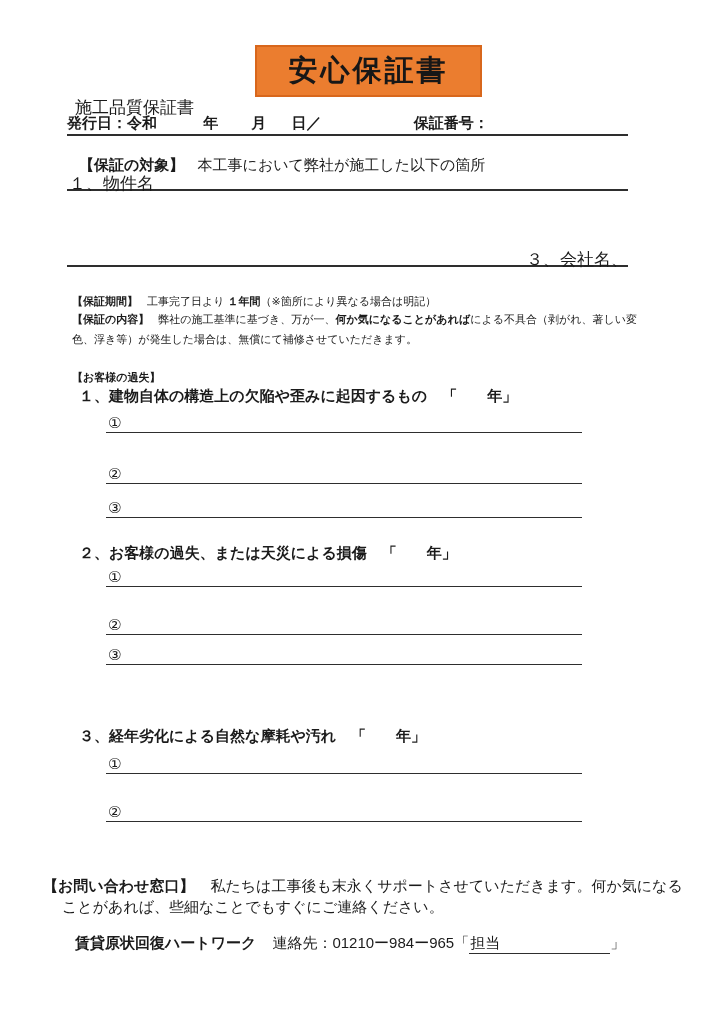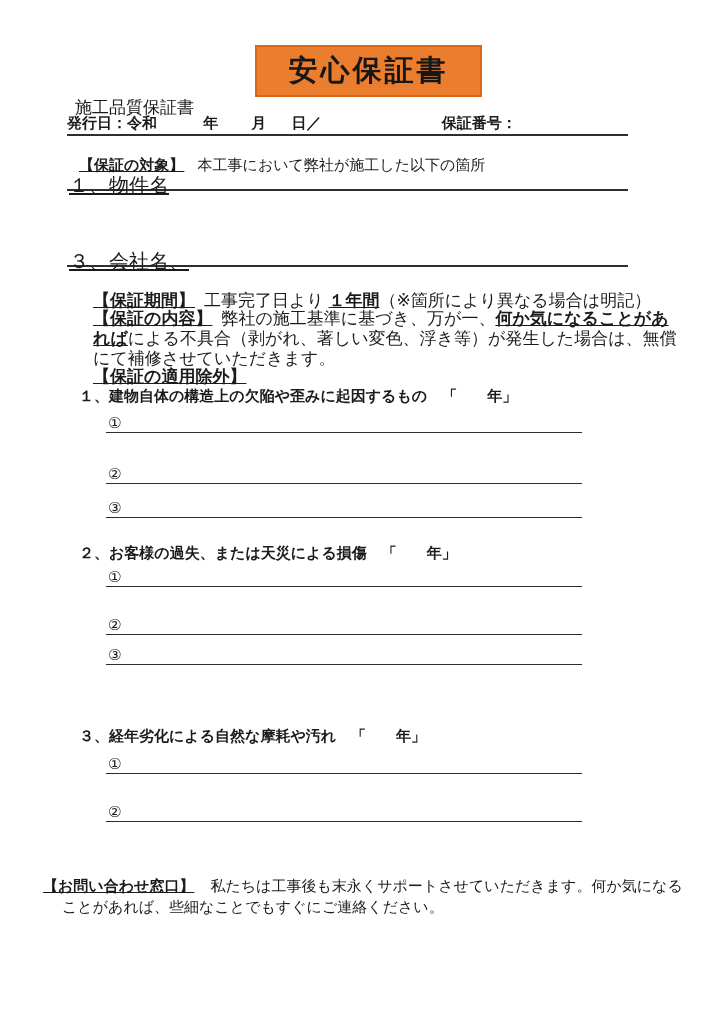--- a/index.html
+++ b/index.html
@@ -1,43 +1,43 @@
 <!DOCTYPE html>
 <html><head>
 <meta charset="utf-8">
 <style>
   * { margin:0; padding:0; box-sizing:border-box; }
   html,body { background:#ffffff; }
   body { font-family:"Liberation Sans","DejaVu Sans",sans-serif; color:#1b1b1b; }
   .page { position:relative; width:725px; height:1024px; background:#ffffff; overflow:hidden; }
   .abs { position:absolute; }
-  .b { font-weight:bold;text-decoration:underline; }
+  .b { font-weight:bold; }
 
   .banner { left:255px; top:45px; width:227px; height:52px;
             background:#EB7D2F; border:2px solid #D8671C;
             display:flex; align-items:center; justify-content:center; }
   .banner-text { font-size:29px; font-weight:bold; letter-spacing:3px; color:#171717; }
 
   .doc-title { left:75px; top:96px; font-size:17px; font-weight:normal; }
 
   .issue-row { left:67px; top:114px; width:561px; height:22px;
                border-bottom:2px solid #2e2e2e; font-size:15px; font-weight:bold;
                white-space:nowrap; }
   .ml-year  { margin-left:42px; }
   .ml-month { margin-left:29px; }
   .ml-day   { margin-left:21px; }
-  .ml-wno   { margin-left:116px; }
+  .ml-wno   { margin-left:88px; }
 
   .sec-heading { left:79px; font-size:15px; white-space:nowrap; }
   .sec-heading .hd { margin-right:9px; }
 
   .field-row { left:67px; width:561px; height:19px; border-bottom:2px solid #2e2e2e;
-               font-size:20px; padding-left:2px; white-space:nowrap;text-decoration:underline; }
+               font-size:17px; padding-left:2px; white-space:nowrap; }
 
-  .para { left:93px; width:584px; font-size:17px; line-height:20px; }
+  .para { left:72px; width:584px; font-size:11px; line-height:20px; }
   .para .hd { margin-right:9px; }
 
   .item-title { left:79px; font-size:15px; font-weight:bold; white-space:nowrap; }
 
   .blank-line { left:106px; width:476px; height:19px; border-bottom:1.5px solid #2e2e2e;
                 font-size:15px; padding-left:2px; }
 
   .contact { left:43px; top:875px; width:652px; font-size:15px; line-height:21px;
              padding-left:19px; text-indent:-19px; }
   .contact .hd { margin-right:16px; }
@@ -67,33 +67,33 @@
   </div>
 
   <div class="abs sec-heading" style="top:156px;">
     <span class="b hd">【保証の対象】</span>
     <span>本工事において弊社が施工した以下の箇所</span>
   </div>
 
   <div class="abs field-row" style="top:172px;">
     <span>１、物件名</span>
   </div>
-  <div class="abs field-row" style="top:248px;">
+  <div class="abs field-row" style="top:248px;text-align:right;">
     <span>３、会社名、</span>
   </div>
 
   <div class="abs para" style="top:291px;">
     <span class="b hd">【保証期間】</span><span>工事完了日より </span><span class="b">１年間</span><span>（※箇所により異なる場合は明記）</span>
   </div>
 
   <div class="abs para" style="top:309px;">
     <span class="b hd">【保証の内容】</span><span>弊社の施工基準に基づき、万が一、</span><span class="b">何か気になることがあれば</span><span>による不具合（剥がれ、著しい変色、浮き等）が発生した場合は、無償にて補修させていただきます。</span>
   </div>
 
-  <div class="abs para b" style="top:367px;">【保証の適用除外】</div>
+  <div class="abs para b" style="top:367px;">【お客様の過失】</div>
 
   <div class="abs item-title" style="top:387px;">１、建物自体の構造上の欠陥や歪みに起因するもの　「　　年」</div>
   <div class="abs blank-line" style="top:414px;">
     <span>①</span>
   </div>
   <div class="abs blank-line" style="top:465px;">
     <span>②</span>
   </div>
   <div class="abs blank-line" style="top:499px;">
     <span>③</span>
@@ -115,14 +115,17 @@
     <span>①</span>
   </div>
   <div class="abs blank-line" style="top:803px;">
     <span>②</span>
   </div>
 
   <div class="abs contact">
     <span class="b hd">【お問い合わせ窓口】</span><span>私たちは工事後も末永くサポートさせていただきます。何か気になることがあれば、些細なことでもすぐにご連絡ください。</span>
   </div>
 
+  <div class="abs footer">
+    <span class="company">賃貸原状回復ハートワーク</span><span>連絡先：01210ー984ー965「</span><span class="fill-blank"><span>担当</span></span><span>」</span>
+  </div>
 
 </div>
 
 </body></html>

